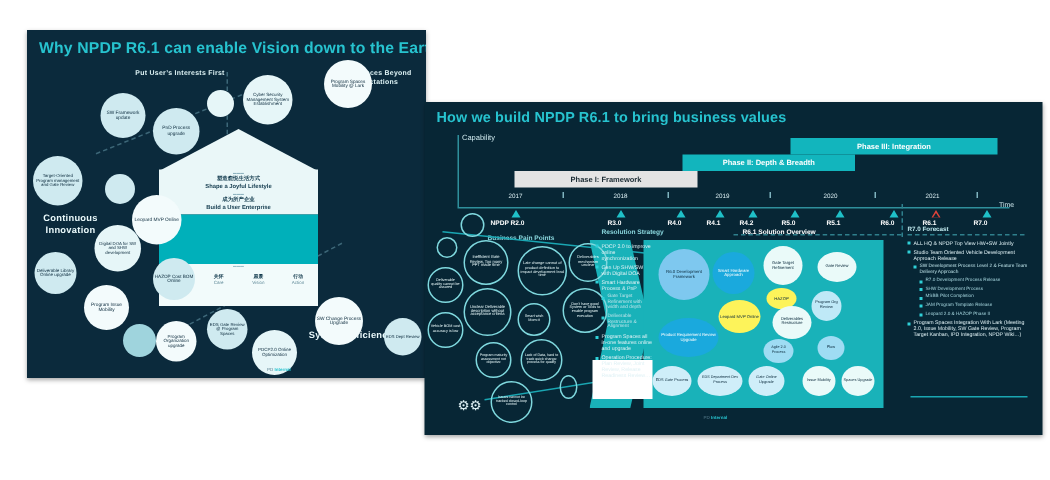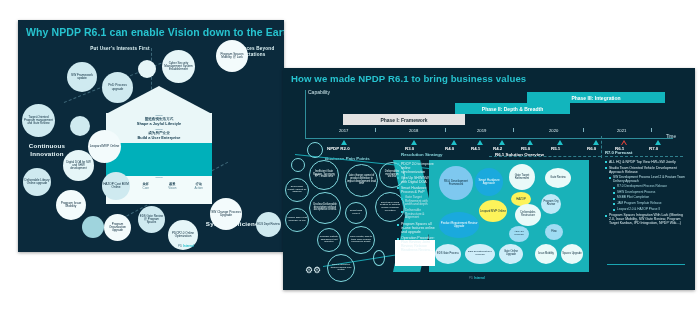--- a/index.html
+++ b/index.html
@@ -227,21 +227,21 @@
       </div>
 
     <div class="footer-mark" style="left:160px;top:224px;">
       <span>PD</span>
       <b>Internal</b>
     </div>
   </div>
 
   <div class="slide" id="slide2">
 
-    <div class="slide-title">How we made NPDP R6.1 to bring business values</div>
+    <div class="slide-title">How we build NPDP R6.1 to bring business values</div>
 
     <div class="axisbox">
       <div class="yaxis"></div>
       <div class="xaxis"></div>
       <div class="ylab">Capability</div>
       <div class="xlab">Time</div>
 
       <div class="phase p1" style="left:38px;top:24px;width:122px;height:11px;">Phase I: Framework</div>
       <div class="phase p2" style="left:150px;top:13px;width:115px;height:11px;">Phase II: Depth &amp; Breadth</div>
       <div class="phase p3" style="left:222px;top:2px;width:138px;height:11px;">Phase III: Integration</div>

